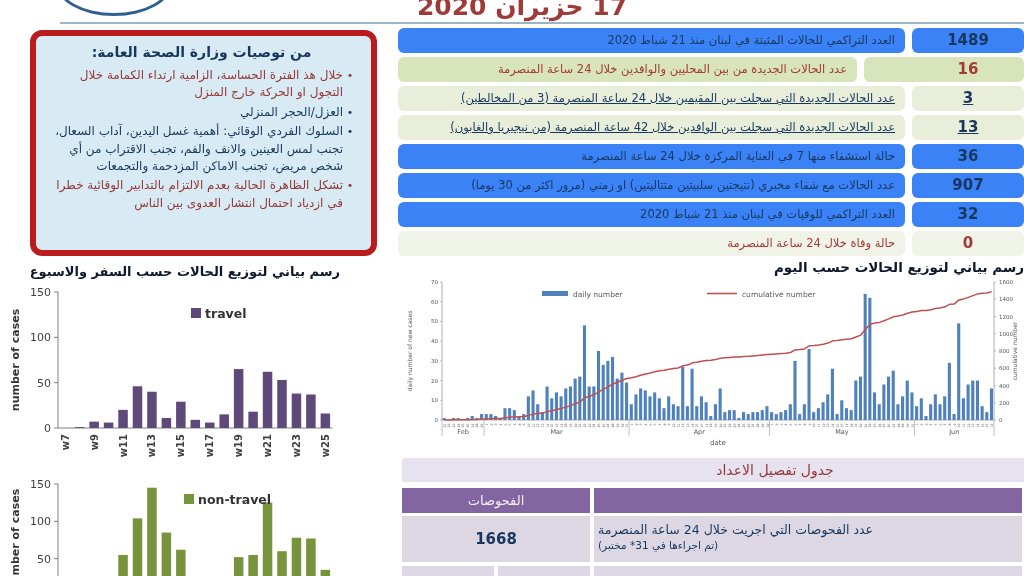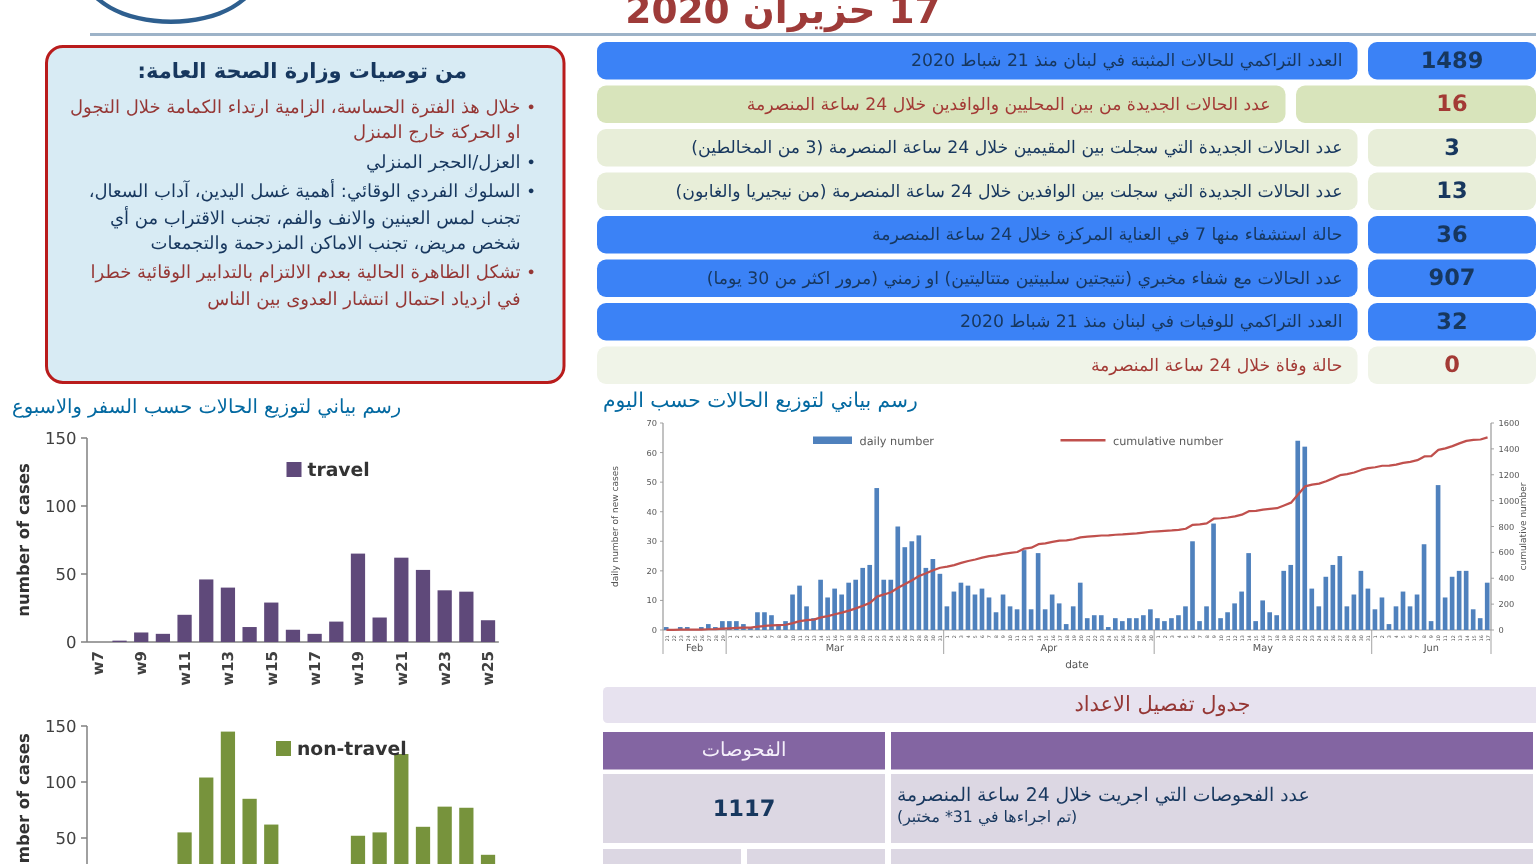--- a/index.html
+++ b/index.html
@@ -7,41 +7,41 @@
     width:1024px;height:576px;position:relative;overflow:hidden;background:#ffffff;
     font-family:"DejaVu Sans","Liberation Sans",sans-serif;
   }
   .abs{position:absolute;}
   
   #logo-arc{left:55px;top:-52px;width:112px;height:62px;border:3px solid #2e5f8f;border-radius:50%;background:#fff;}
   #header-line{left:60px;top:22px;right:0;height:2px;background:#9db3c8;}
   #report-title{left:388px;top:-8px;width:268px;text-align:center;direction:rtl;
     color:#9e3b39;font-weight:bold;font-size:25px;}
   
-  #reco-panel{left:30px;top:30px;width:347px;height:226px;background:#d8ebf4;border:2px solid #b91c1c;
+  #reco-panel{left:30px;top:30px;width:347px;height:226px;background:#d8ebf4;border:6px solid #b91c1c;
     border-radius:12px;box-sizing:border-box;padding:8px 14px 6px 10px;direction:rtl;}
   #reco-title{text-align:center;color:#17375e;font-weight:bold;font-size:14px;margin-bottom:7px;}
   .reco-item{display:flex;direction:rtl;font-size:12px;line-height:1.45;margin-bottom:2px;}
   .reco-bullet{width:14px;flex:0 0 14px;text-align:center;font-size:11px;padding-top:1px;}
   .reco-red{color:#953735;}
   .reco-blue{color:#17375e;}
   
   #stats-table{left:398px;top:28px;width:626px;}
   .stat-row{display:flex;margin-bottom:4px;height:25px;}
   .stat-label{flex:1;border-radius:6px;direction:rtl;text-align:right;padding:0 10px 0 4px;
     font-size:11.5px;line-height:25px;color:#17375e;white-space:nowrap;overflow:hidden;}
   .stat-value{width:112px;margin-left:7px;border-radius:6px;text-align:center;
     font-size:15px;font-weight:bold;line-height:25px;color:#17375e;}
   .shade-dark{background:#3b82f6;}
   .shade-medium{background:#d8e4bb;padding-left:48px;}
-  .shade-light{background:#e8eed9;}
+  .shade-light{background:#e8eed9;text-decoration:underline;}
   .shade-lightest{background:#f0f4e8;}
   .text-red{color:#a33a35 !important;}
   
-  .chart-title{direction:rtl;text-align:left;color:#0369a1;font-size:13px;font-weight:400;}
+  .chart-title{direction:rtl;text-align:right;color:#0f172a;font-size:13px;font-weight:700;}
   #weekly-title{left:8px;top:264px;width:332px;}
   #daily-title{left:402px;top:259px;width:622px;font-size:13.5px;}
   
   #tests-strip{left:402px;top:458px;width:746px;height:24px;background:#e7e2ef;border-radius:3px;
     text-align:center;color:#953735;font-size:14px;line-height:24px;direction:rtl;}
   #tests-header{left:402px;top:488px;width:620px;height:25px;display:flex;}
   #tests-header .hcell{background:#8365a2;color:#f4effa;font-size:13px;line-height:25px;text-align:center;direction:rtl;}
   #tests-header .hcell.left{width:188px;margin-right:4px;}
   #tests-header .hcell.right{flex:1;}
   #tests-row{left:402px;top:516px;width:620px;height:46px;display:flex;}
@@ -92,21 +92,21 @@
     </div>
     <div class="stat-row">
       <div class="stat-label shade-medium text-red">عدد الحالات الجديدة من بين المحليين والوافدين خلال 24 ساعة المنصرمة</div>
       <div class="stat-value shade-medium text-red">16</div>
     </div>
     <div class="stat-row">
       <div class="stat-label shade-light">عدد الحالات الجديدة التي سجلت بين المقيمين خلال 24 ساعة المنصرمة (3 من المخالطين)</div>
       <div class="stat-value shade-light">3</div>
     </div>
     <div class="stat-row">
-      <div class="stat-label shade-light">عدد الحالات الجديدة التي سجلت بين الوافدين خلال 24 ساعة المنصرمة (من نيجيريا والغابون)</div>
+      <div class="stat-label shade-light">عدد الحالات الجديدة التي سجلت بين الوافدين خلال 42 ساعة المنصرمة (من نيجيريا والغابون)</div>
       <div class="stat-value shade-light">13</div>
     </div>
     <div class="stat-row">
       <div class="stat-label shade-dark">حالة استشفاء منها 7 في العناية المركزة خلال 24 ساعة المنصرمة</div>
       <div class="stat-value shade-dark">36</div>
     </div>
     <div class="stat-row">
       <div class="stat-label shade-dark">عدد الحالات مع شفاء مخبري (نتيجتين سلبيتين متتاليتين) او زمني (مرور اكثر من 30 يوما)</div>
       <div class="stat-value shade-dark">907</div>
     </div>
@@ -500,21 +500,21 @@
     <text x="552.2372881355932" y="158" font-size="6.5" fill="#555" text-anchor="middle">Jun</text>
     <text x="316" y="169" font-size="7" fill="#555" text-anchor="middle">date</text>
   </svg>
 
 <div class="abs" id="tests-strip">جدول تفصيل الاعداد</div>
 <div class="abs" id="tests-header">
   <div class="hcell left">الفحوصات</div>
   <div class="hcell right"></div>
 </div>
 <div class="abs" id="tests-row">
-  <div class="cell" id="tests-value">1117</div>
+  <div class="cell" id="tests-value">1668</div>
   <div class="cell" id="tests-label">
     <div class="l1">عدد الفحوصات التي اجريت خلال 24 ساعة المنصرمة</div>
     <div class="l2">(تم اجراءها في 31* مختبر)</div>
   </div>
 </div>
 <div class="abs" id="tests-next-row">
   <div class="c1"></div>
   <div class="c2"></div>
   <div class="c3"></div>
 </div>

